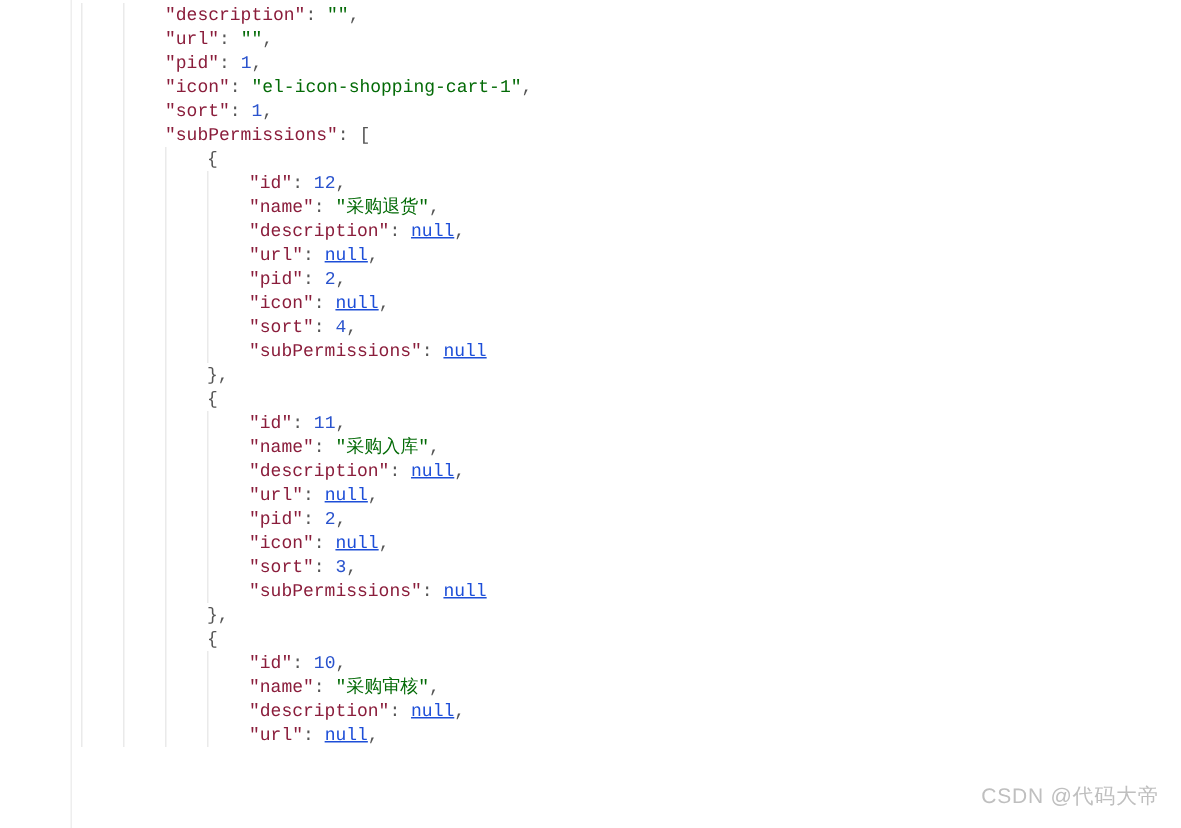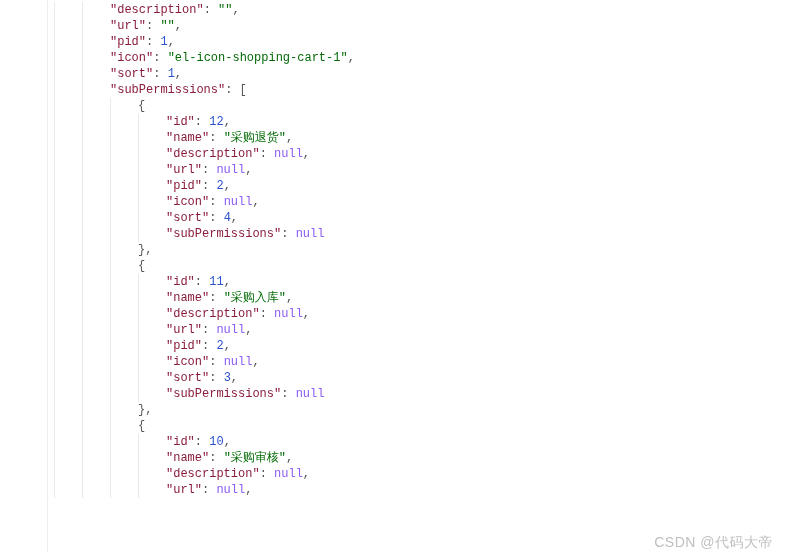--- a/index.html
+++ b/index.html
@@ -43,26 +43,26 @@
     padding: 2px 0 0 6px;
     line-height: 16px;
     white-space: pre;
     position: relative;
   }
   .line { height: 16px; }
   .ig { display:inline-block; width: 28px; height:16px; border-left:1px solid #eaeaea; vertical-align:top; }
   .key { color: #8a1d3b; }
   .str { color: #036a06; }
   .num { color: #2a53cd; }
-  .null { color: #8b5cf6; }
+  .null { color: #1d4ed8; text-decoration: underline; }
   .punc { color: #555; }
   .brace { color: #555; }
   .watermark {
     position: absolute;
-    bottom: 0;
+    bottom: 12px;
     right: 14px;
     color: #bfbfbf;
     font-family: Arial, sans-serif;
     font-size: 14px;
     letter-spacing: 0.5px;
   }
 </style>
 </head>
 <body>
 

